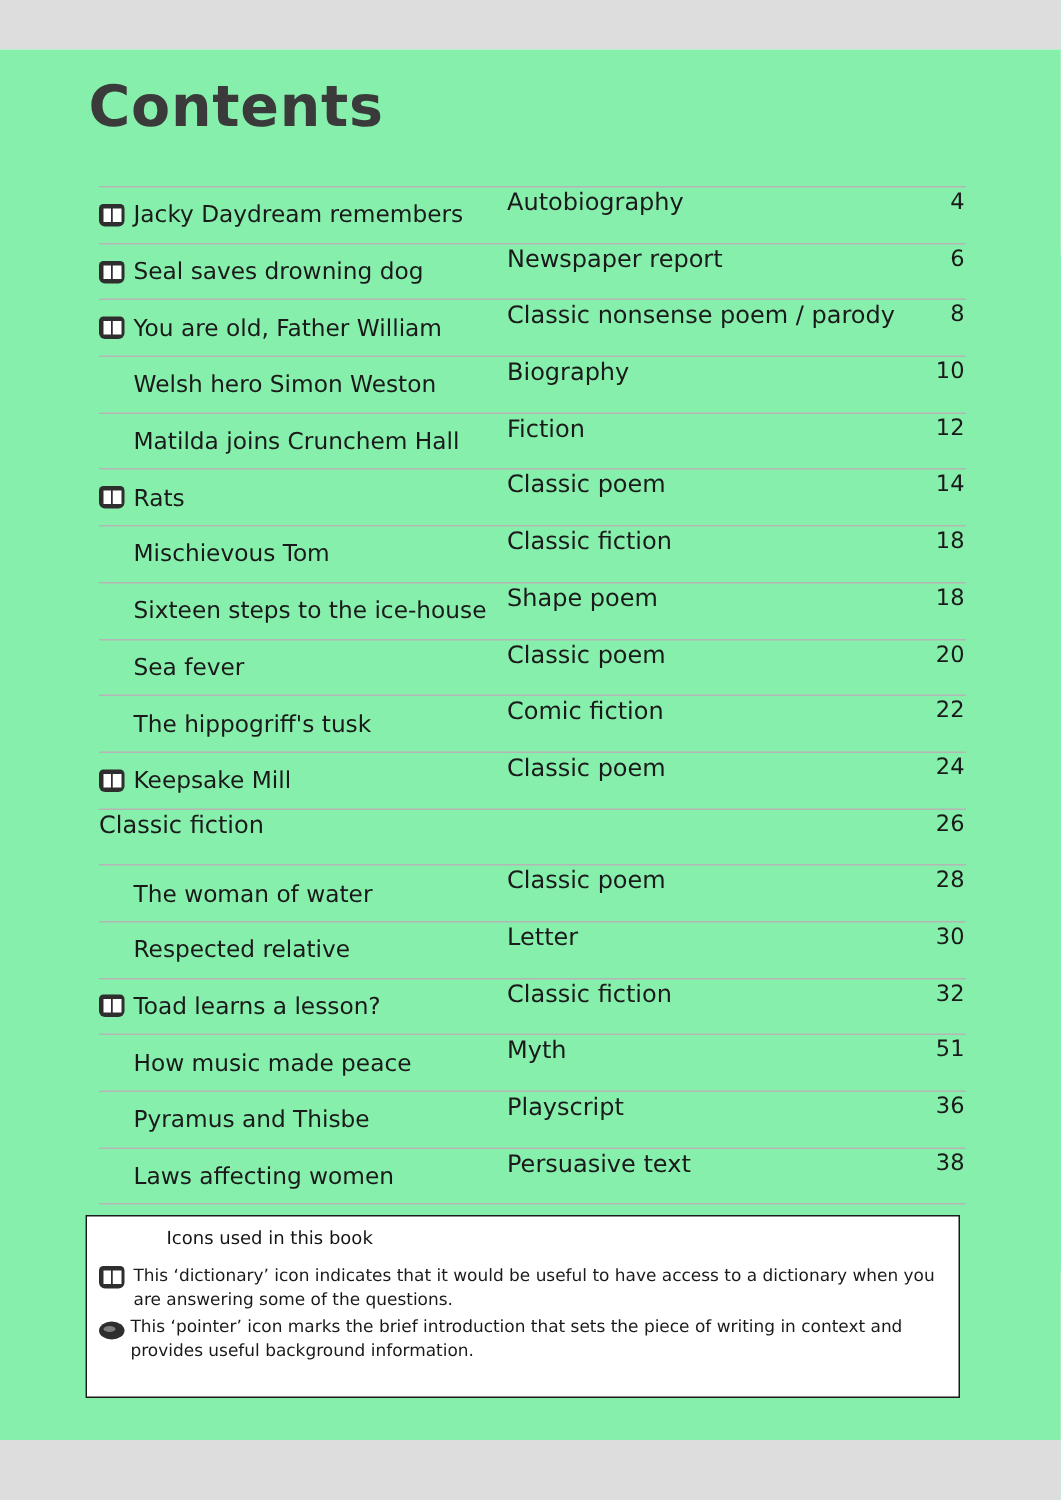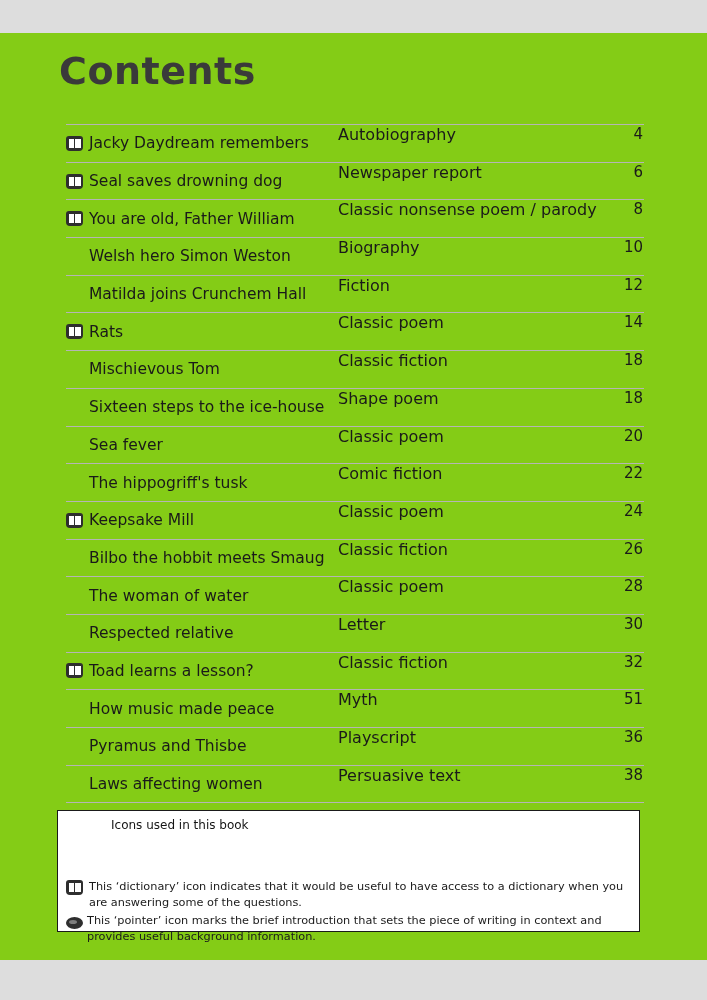--- a/index.html
+++ b/index.html
@@ -22,21 +22,21 @@
   }
   .band-top { top: 0; height: 33px; }
   .band-bottom { top: 960px; height: 40px; }
 
   .page {
     position: absolute;
     top: 33px;
     left: 0;
     width: 707px;
     height: 927px;
-    background: #84cc16;
+    background: #86efac;
     box-sizing: border-box;
   }
 
   .page-title {
     position: absolute;
     left: 59px;
     top: 19px;
     font-family: "DejaVu Sans", sans-serif;
     font-size: 38px;
     font-weight: bold;
@@ -163,21 +163,20 @@
     font-size: 12px;
     color: #141414;
     white-space: nowrap;
     margin-left: 35px;
   }
   .legend-items {
     position: absolute;
     left: 8px;
     top: 32px;
     width: 566px;
-    margin-top: 36px;
   }
   .legend-item {
     display: flex;
     align-items: flex-start;
     margin-bottom: 2px;
   }
   .legend-ico-wrap {
     flex: 0 0 21px;
     padding-top: 1px;
   }
@@ -318,24 +317,20 @@
             <span class="pg pg-r"></span>
             <span class="spine"></span>
           </span>
           <span>Keepsake Mill</span>
         </span>
         <span class="cell-type">Classic poem</span>
         <span class="cell-page">24</span>
       </div>
       <div class="toc-rule"></div>
       <div class="toc-row">
-        <span class="cell-title">
-          <span class="icon-spacer"></span>
-          <span>Bilbo the hobbit meets Smaug</span>
-        </span>
         <span class="cell-type">Classic fiction</span>
         <span class="cell-page">26</span>
       </div>
       <div class="toc-rule"></div>
       <div class="toc-row">
         <span class="cell-title">
           <span class="icon-spacer"></span>
           <span>The woman of water</span>
         </span>
         <span class="cell-type">Classic poem</span>

